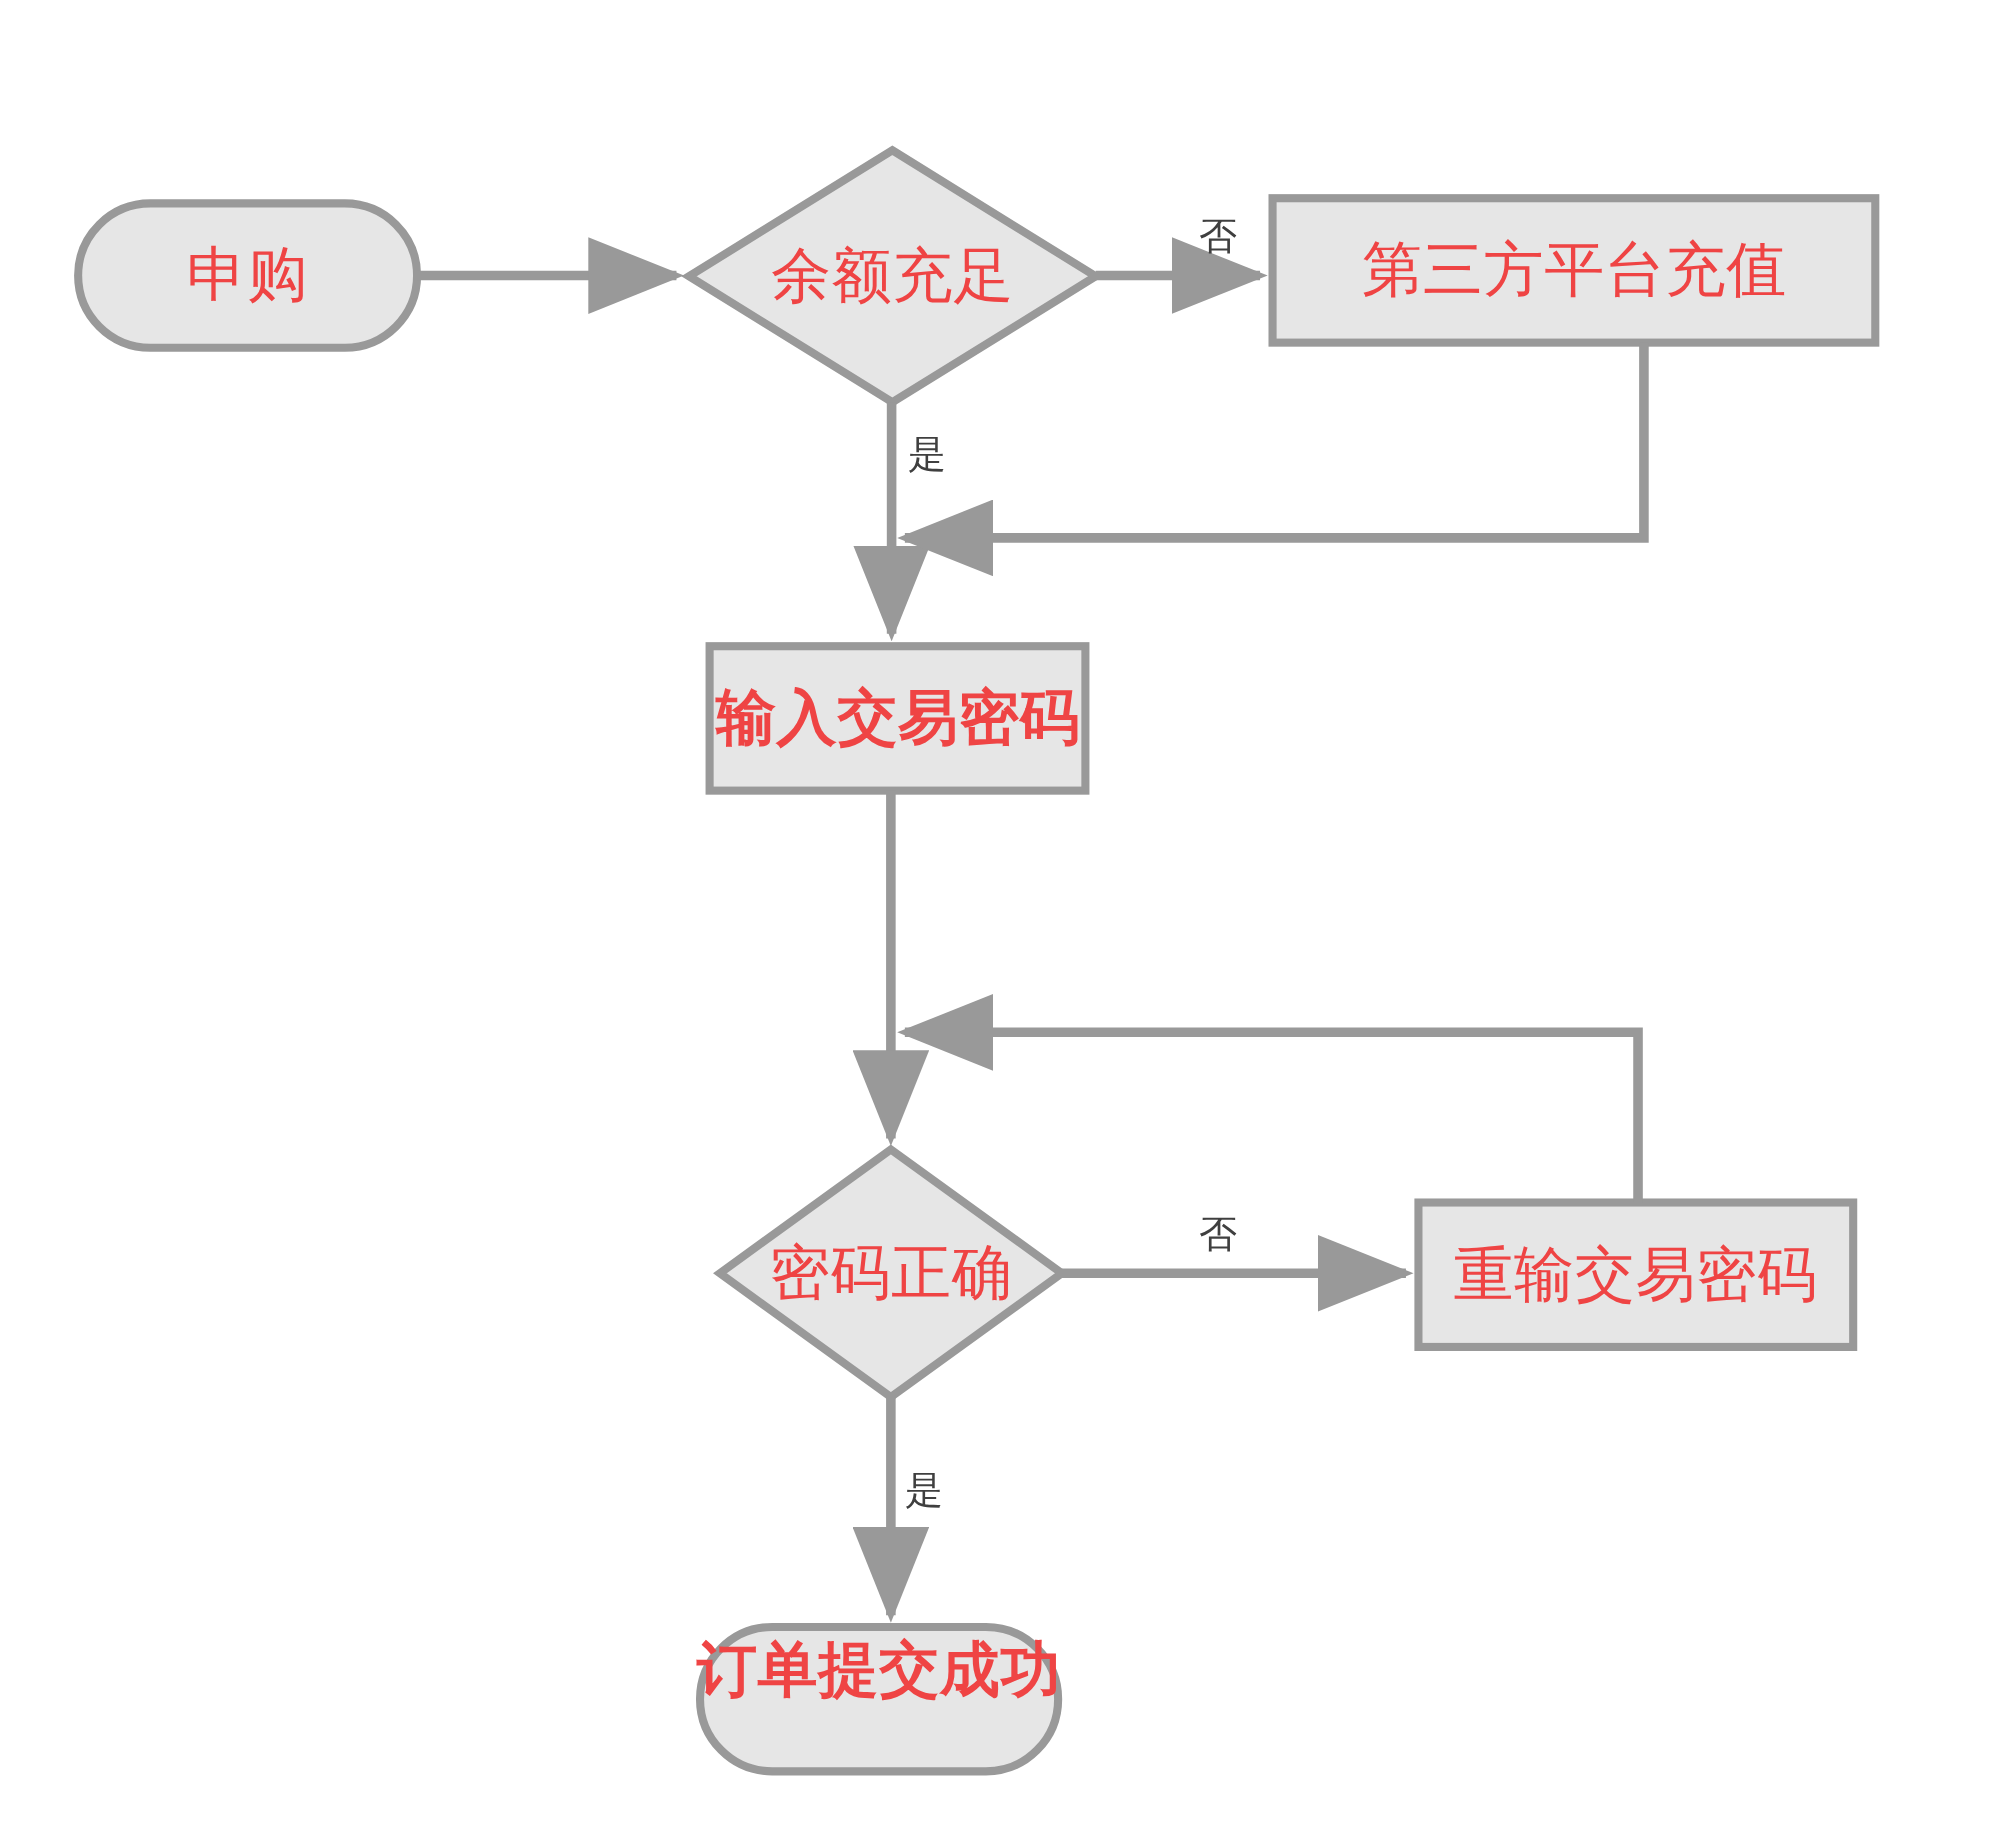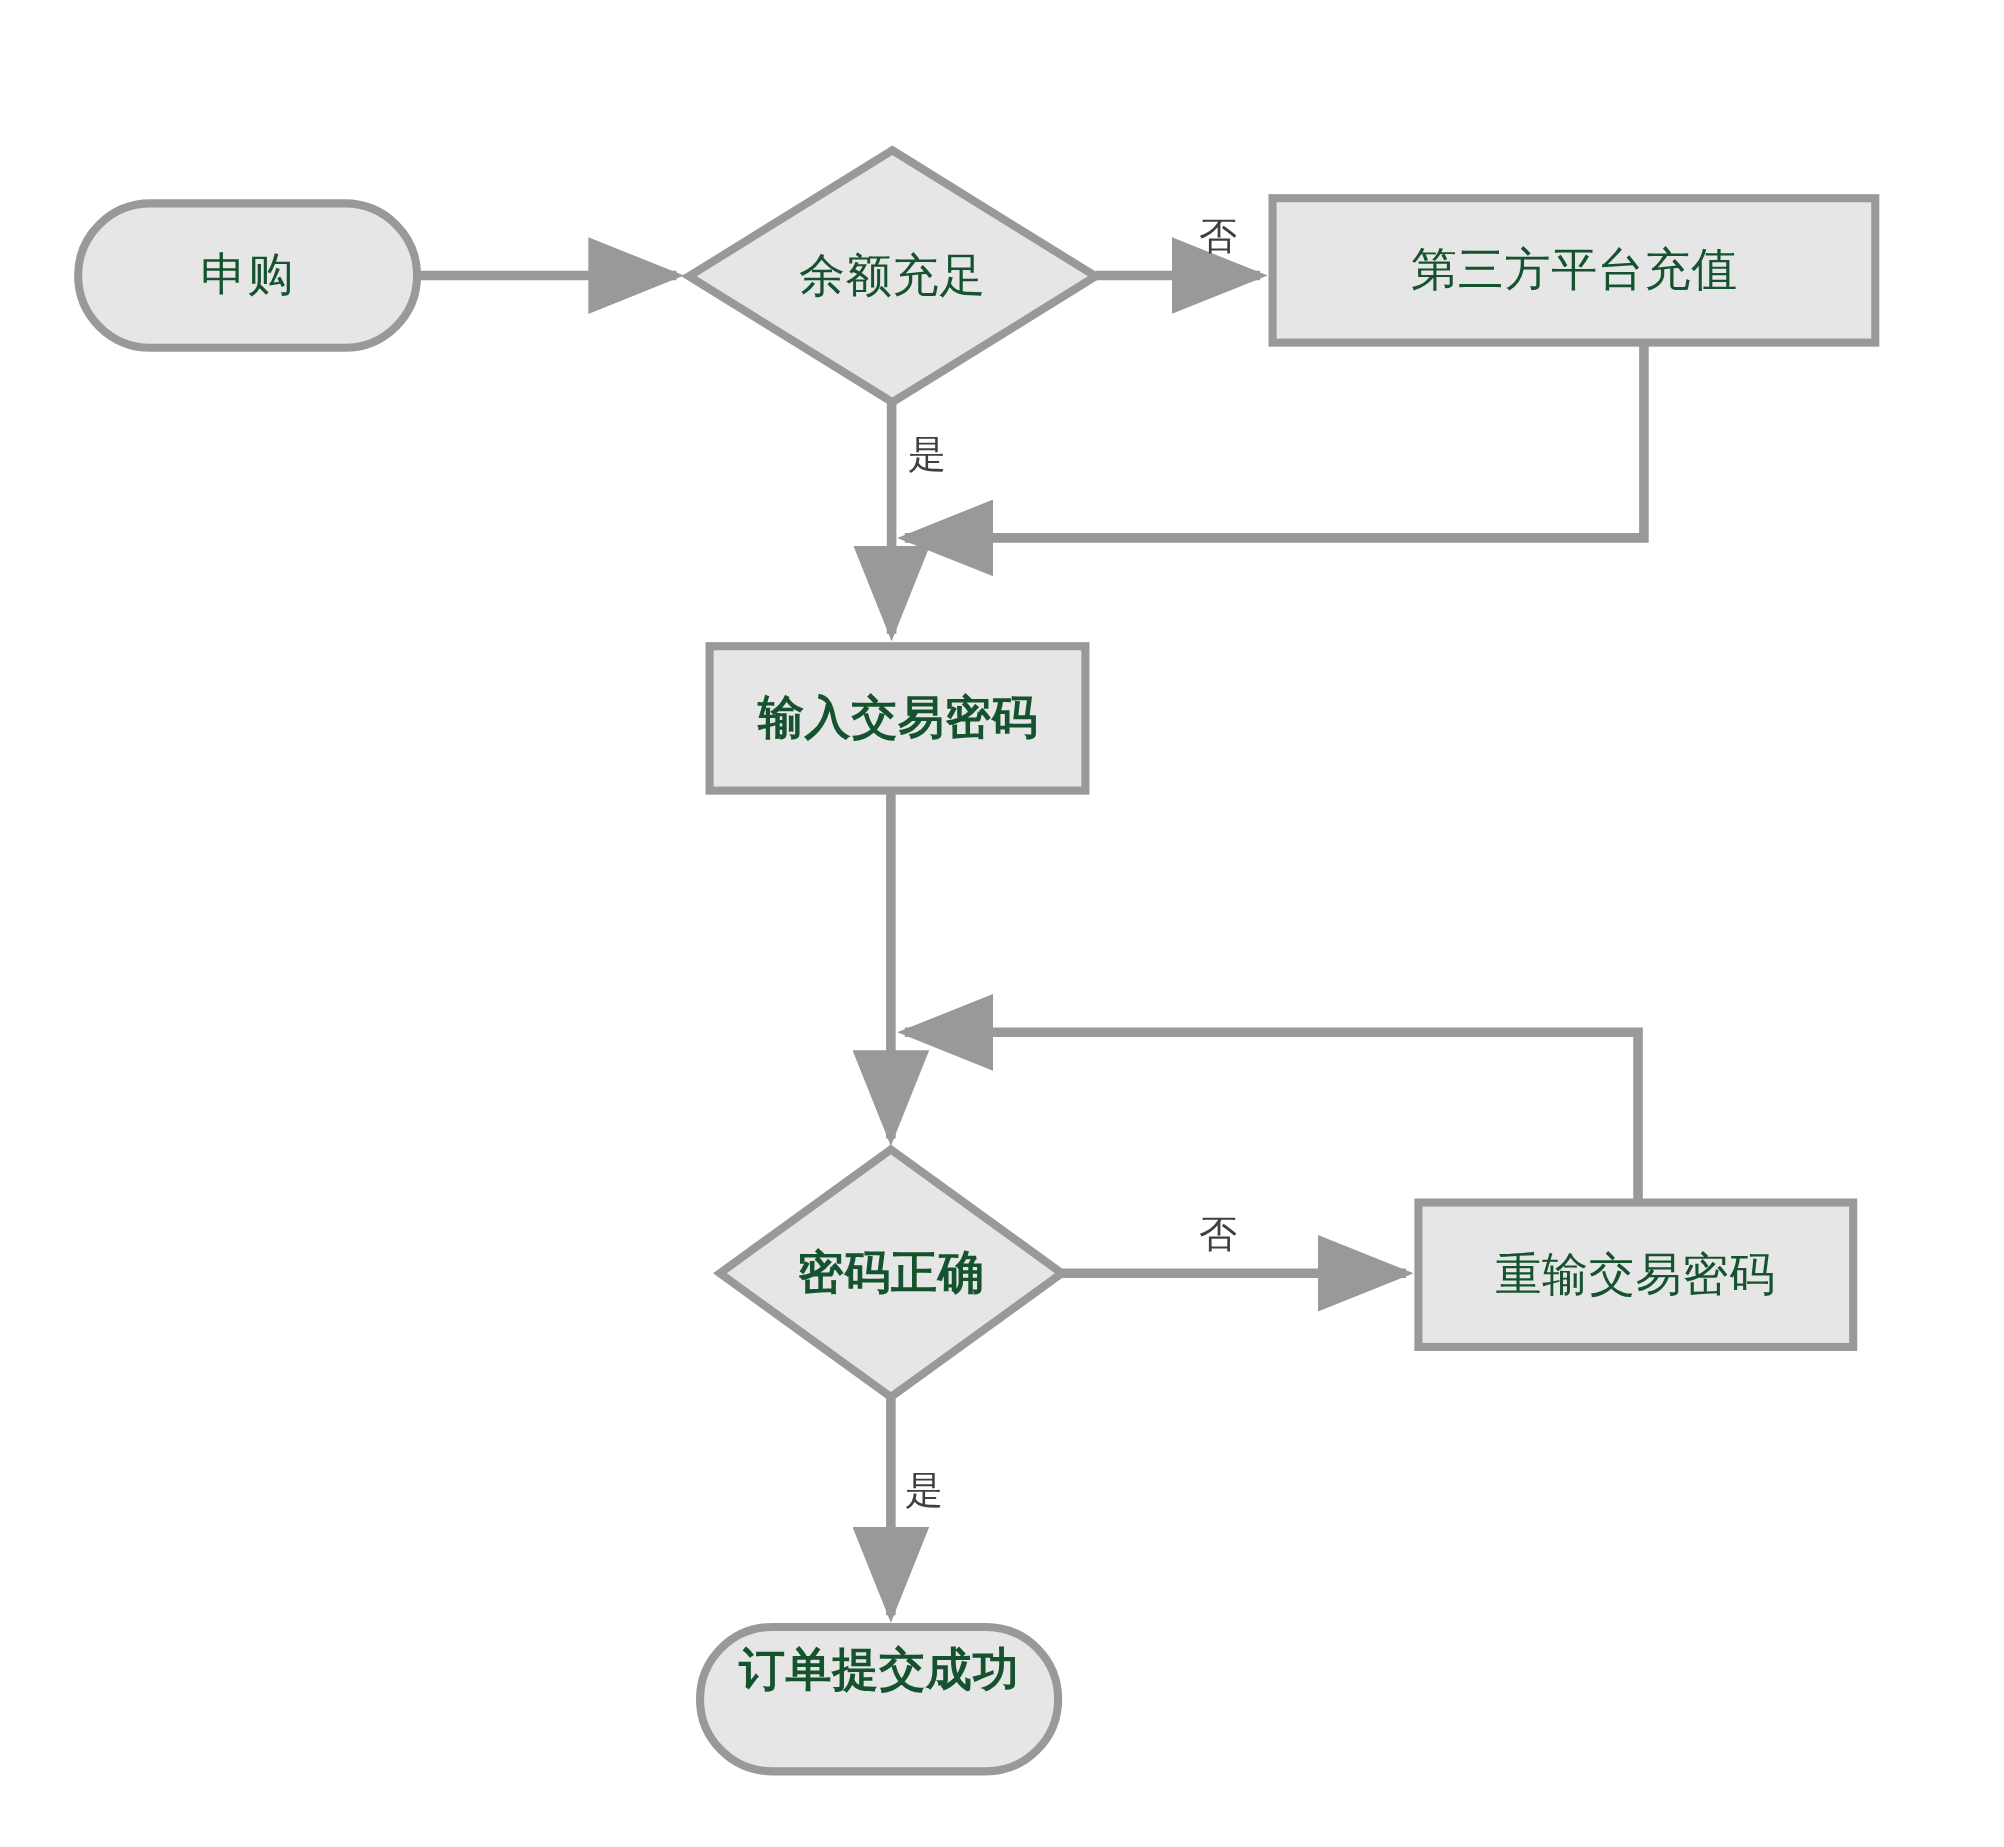--- a/index.html
+++ b/index.html
@@ -22,22 +22,22 @@
     left: 0;
     top: 0;
     width: 2005px;
     height: 1848px;
   }
   .node-label {
     position: absolute;
     display: flex;
     align-items: center;
     justify-content: center;
-    color: #14532d;
-    font-size: 46px;
+    color: #ef4444;
+    font-size: 60px;
     font-weight: 400;
     letter-spacing: 0.7px;
     white-space: nowrap;
     pointer-events: none;
     font-family: "DejaVu Sans", "Liberation Sans", sans-serif;
   }
   .edge-label {
     position: absolute;
     color: #3f3f3f;
     font-size: 38px;
@@ -94,21 +94,21 @@
   </svg>
 
   <div class="node-label" style="left:78px; top:203px; width:339px; height:144px;">申购</div>
 
   <div class="node-label" style="left:689px; top:204px; width:407px; height:144px;">余额充足</div>
 
   <div class="node-label" style="left:1273px; top:198px; width:603px; height:144px;font-family:Liberation Mono, monospace;">第三方平台充值</div>
 
   <div class="node-label" style="left:710px; top:646px; width:376px; height:144px;font-weight:bold;">输入交易密码</div>
 
-  <div class="node-label" style="left:720px; top:1201px; width:342px; height:144px;font-weight:bold;">密码正确</div>
+  <div class="node-label" style="left:720px; top:1201px; width:342px; height:144px;">密码正确</div>
 
   <div class="node-label" style="left:1418px; top:1203px; width:435px; height:144px;">重输交易密码</div>
 
   <div class="node-label" style="left:700px; top:1598px; width:358px; height:144px;font-weight:bold;">订单提交成功</div>
 
   <div class="edge-label" style="left:1199px; top:211px;">否</div>
 
   <div class="edge-label" style="left:908px; top:429px;">是</div>
 
   <div class="edge-label" style="left:1199px; top:1209px;">否</div>

